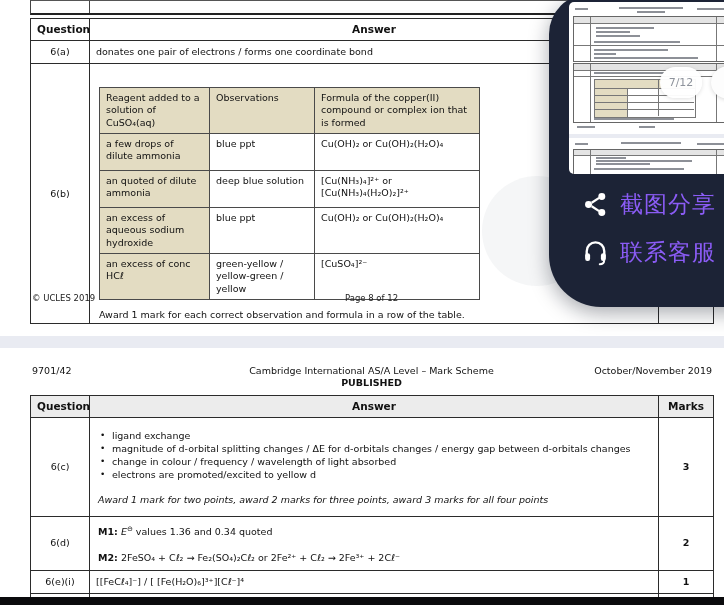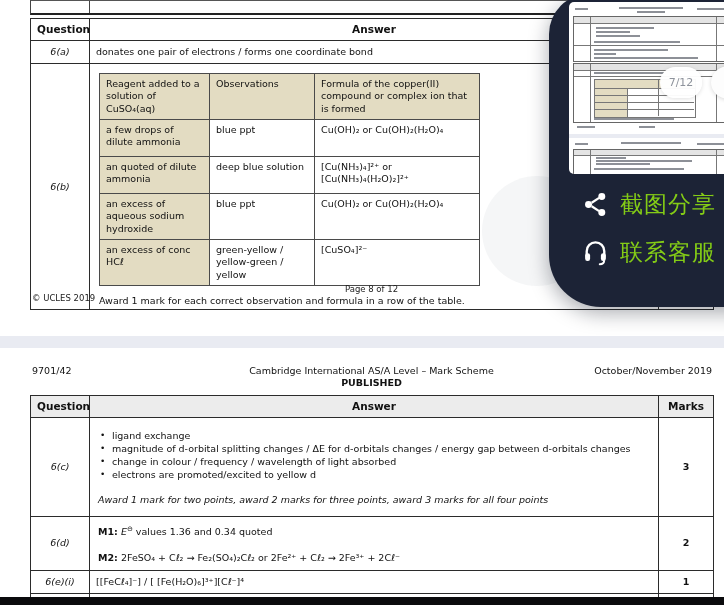--- a/index.html
+++ b/index.html
@@ -4,27 +4,27 @@
 <style>
   html,body{margin:0;padding:0;background:#fff;}
   .screen{position:relative;width:724px;height:605px;overflow:hidden;background:#ffffff;
           font-family:"DejaVu Sans",sans-serif;color:#111;}
 
   
   .doc-table{position:absolute;left:30px;border-collapse:collapse;table-layout:fixed;width:683px;}
   .doc-table td{border:1px solid #2b2b2b;font-size:9.5px;line-height:1.3;vertical-align:middle;padding:2px 6px;}
   .doc-table .hdr td{font-weight:bold;text-align:center;font-size:10.5px;height:17px;}
   #t2 .hdr td{background:#ececec;}
-  .qcell{text-align:center;font-style:italic;}
+  .qcell{text-align:center;}
   .top{vertical-align:top;}
   .qtop{vertical-align:top;padding-top:5px;}
   .marks-cell{vertical-align:top;text-align:center;font-weight:bold;padding-top:5px;}
 
   
-  .inner-table{border-collapse:collapse;table-layout:fixed;width:380px;margin:7px 0 0 3px;}
+  .inner-table{border-collapse:collapse;table-layout:fixed;width:380px;margin:21px 0 0 3px;}
   .inner-table td{border:1px solid #4a4a4a;font-size:9.5px;line-height:1.3;padding:4px 6px;vertical-align:top;background:#fff;}
   .inner-table .beige, .inner-table tr.h td{background:#e3dcc2;}
   .chem{white-space:pre-line;}
   .award{font-size:9.5px;margin:9px 0 0 3px;}
 
   .bullet{position:relative;padding-left:14px;line-height:13px;}
   .bullet::before{content:"•";position:absolute;left:2px;top:0;font-size:9px;}
   .award2{margin-top:12px;line-height:13px;font-size:9.5px;font-style:italic;}
   .mline{line-height:13px;}
   .mline .lbl{font-weight:bold;}
@@ -32,21 +32,21 @@
   .mline sup{font-size:7px;}
   .m2{margin-top:13px;}
 
   
   .prev-frag{position:absolute;left:30px;top:0;width:682px;height:12px;
              border-top:1px solid #555;border-bottom:2px solid #222;border-left:1px solid #444;}
   .prev-frag .div1{position:absolute;left:58px;top:0;width:1px;height:100%;background:#444;}
 
   
   .footer-copy{position:absolute;left:32px;top:293px;font-size:8.5px;color:#222;}
-  .footer-page{position:absolute;left:30px;top:284px;width:683px;text-align:center;font-size:8.5px;color:#222;}
+  .footer-page{position:absolute;left:30px;top:293px;width:683px;text-align:center;font-size:8.5px;color:#222;}
   .page-gap{position:absolute;left:0;top:336px;width:724px;height:12px;background:#e9ebf2;}
   .p9-code{position:absolute;left:32px;top:365px;font-size:9.5px;}
   .p9-title{position:absolute;left:30px;top:365px;width:683px;text-align:center;font-size:9.5px;}
   .p9-sub{position:absolute;left:30px;top:377px;width:683px;text-align:center;font-size:9.5px;font-weight:bold;}
   .p9-session{position:absolute;left:30px;top:365px;width:682px;text-align:right;font-size:9.5px;}
 
   .bottom-bar{position:absolute;left:0;top:597px;width:724px;height:8px;background:#0b0b0d;}
   .watermark-circle{position:absolute;left:482px;top:176px;width:110px;height:110px;border-radius:50%;
                     background:rgba(60,70,90,0.05);}
 
@@ -62,21 +62,21 @@
   .thumb .mini-beige{position:absolute;background:#e3dcc2;}
   .thumb .mini-gray{position:absolute;background:#e4e4e4;}
   .thumb .mini-gap{position:absolute;background:#e9ebf2;}
 
   .page-badge{position:absolute;left:111px;top:73px;width:42px;height:31px;background:rgba(255,255,255,0.96);
               border-radius:16px;display:flex;align-items:center;justify-content:center;
               font-size:11px;color:#8e939c;box-shadow:0 1px 4px rgba(0,0,0,0.12);}
   .partial-fab{position:absolute;left:162px;top:72px;width:36px;height:33px;background:#fdfdfd;
                border-radius:50%;box-shadow:0 1px 4px rgba(0,0,0,0.15);}
 
-  .panel-btn{position:absolute;left:33px;display:flex;align-items:center;gap:11px;color:#84cc16;cursor:pointer;}
+  .panel-btn{position:absolute;left:33px;display:flex;align-items:center;gap:11px;color:#8b5cf6;cursor:pointer;}
   .panel-btn .zh{font-size:23px;letter-spacing:1px;font-weight:500;line-height:1;}
   .panel-btn svg{display:block;}
   .btn-share{top:197px;}
   .btn-contact{top:245px;}
 </style>
 </head>
 <body>
 
 <div class="screen">
 

